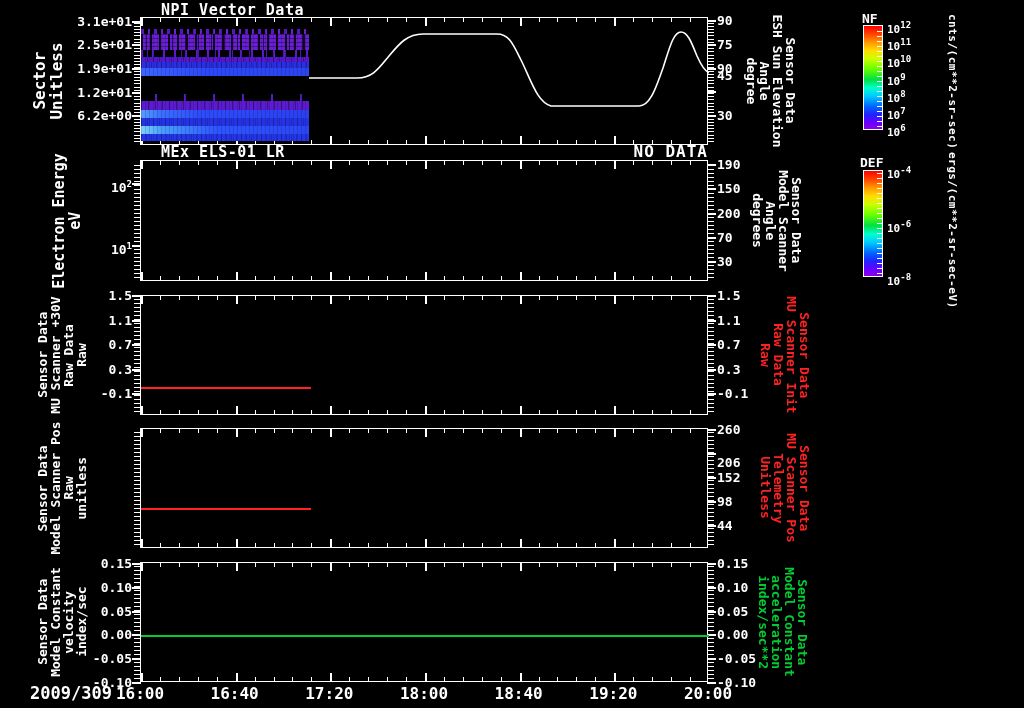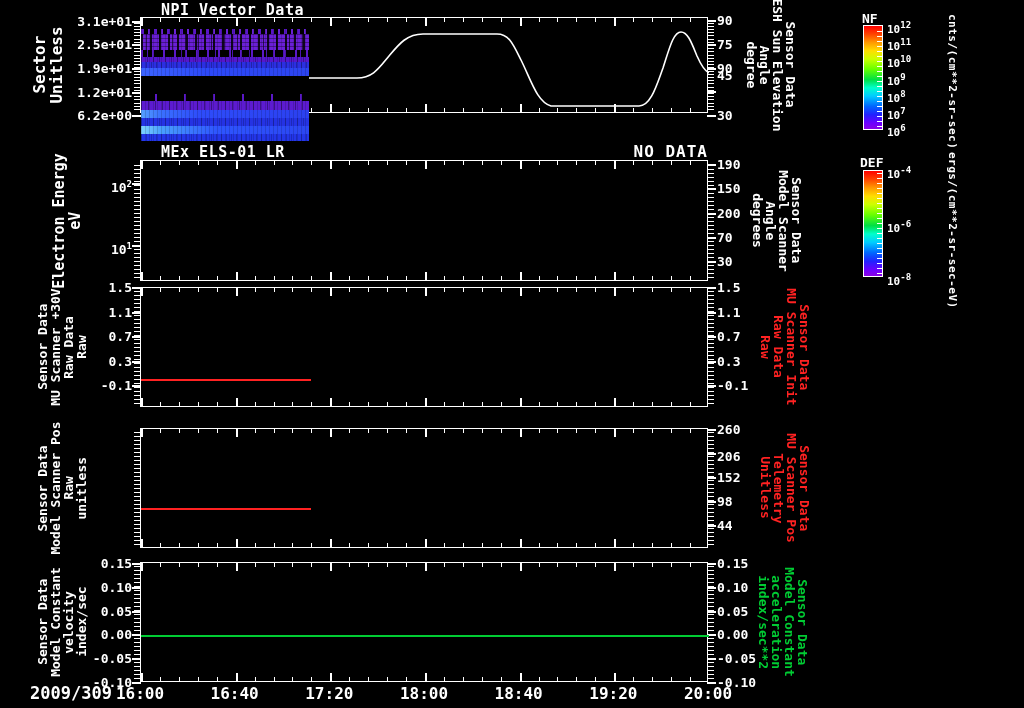--- a/index.html
+++ b/index.html
@@ -58,21 +58,21 @@
 </style>
 </head>
 <body>
 
 <div id="stage">
 
   <div class="ttl" style="left:142px;top:1px;">NPI Vector Data</div>
   <div class="ttl" style="left:142px;top:143px;">MEx ELS-01 LR</div>
   <div id="nodata">NO DATA</div>
 
-  <div class="panel fine" style="top:17px;height:96px;">
+  <div class="panel fine" style="top:17px;height:128px;">
     <div class="xminor top"></div>
     <div class="xmajor top"></div>
     <div class="xminor bot"></div>
     <div class="xmajor bot"></div>
     <div class="ycomb left"></div>
     <div class="ycomb right"></div>
     <div class="yticks left">
         <span class="ytl" style="top: -4.3px;">3.1e+01</span>
         <i class="ymk" style="top: 2.7px;"></i>
         <span class="ytl" style="top: 19.3px;">2.5e+01</span>
@@ -150,21 +150,21 @@
         <i class="ymk" style="top: 100px;"></i>
       </div>
     <div class="vlabL" style="right:calc(100% + 58px);font-size:15px;line-height:16px;">Electron Energy
 eV</div>
     <div class="vlabR" style="left:calc(100% + 44px);">Sensor Data
 Model Scanner
 Angle
 degrees</div>
   </div>
 
-  <div class="panel" style="top:287px;height:120px;">
+  <div class="panel" style="top:295px;height:120px;">
     <div class="xminor top"></div>
       <div class="xmajor top"></div>
     <div class="xminor bot"></div>
       <div class="xmajor bot"></div>
     <div class="ycomb left"></div>
       <div class="ycomb right"></div>
     <div class="yticks left">
         <span class="ytl" style="top: -8px;">1.5</span>
         <i class="ymk" style="top: -1px;"></i>
         <span class="ytl" style="top: 16.5px;">1.1</span>
@@ -202,21 +202,21 @@
   <div class="panel" style="top:428px;height:120px;">
     <div class="xminor top"></div>
       <div class="xmajor top"></div>
     <div class="xminor bot"></div>
       <div class="xmajor bot"></div>
     <div class="ycomb left"></div>
       <div class="ycomb right"></div>
     <div class="yticks right">
         <span class="ytl" style="top: -7px;">260</span>
         <i class="ymk" style="top: 0px;"></i>
-        <span class="ytl" style="top: 20px;">206</span>
+        <span class="ytl" style="top: 26px;">206</span>
         <i class="ymk" style="top: 24px;"></i>
         <span class="ytl" style="top: 41px;">152</span>
         <i class="ymk" style="top: 48px;"></i>
         <span class="ytl" style="top: 65px;">98</span>
         <i class="ymk" style="top: 72px;"></i>
         <span class="ytl" style="top: 89px;">44</span>
         <i class="ymk" style="top: 96px;"></i>
       </div>
     <div class="vlabL" style="right:calc(100% + 53px);">Sensor Data
 Model Scanner Pos

